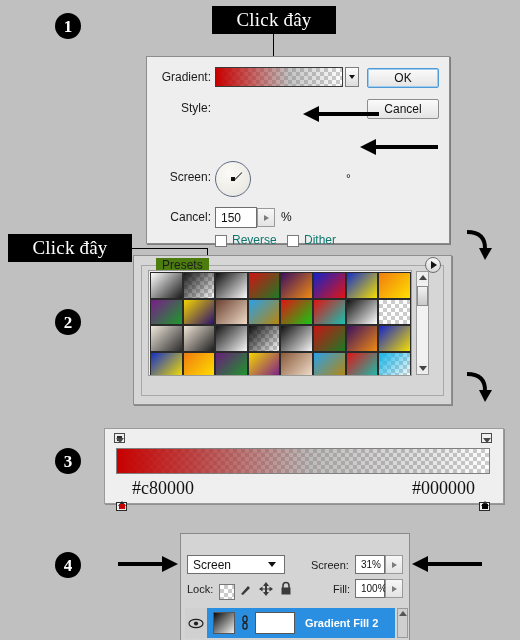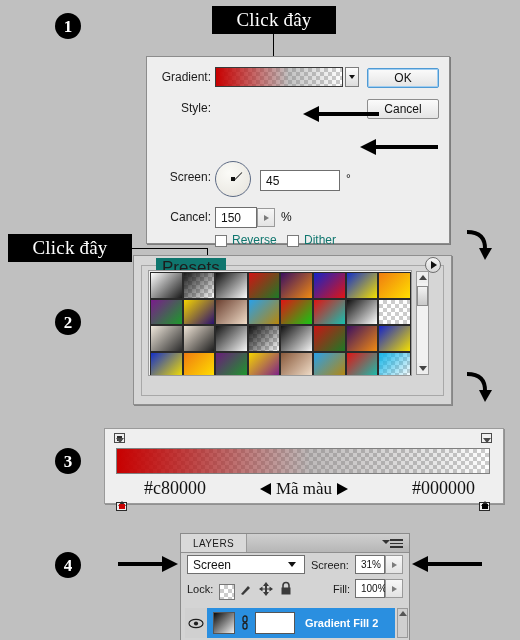--- a/index.html
+++ b/index.html
@@ -141,22 +141,22 @@
   .presets{
     position:absolute;left:133px;top:255px;width:317px;height:148px;
     background:#d6d6d6;border:1px solid #8f8f8f;
     box-shadow:1px 1px 0 rgba(0,0,0,.3);
   }
   .group-box{
     position:absolute;left:7px;top:9px;right:7px;bottom:8px;
     border:1px solid #a8a8a8;
   }
   .group-title{
-    position:absolute;left:14px;top:-8px;background:#0f766e;
-    padding:0 6px;font-size:17px;color:#1d1d1d;
+    position:absolute;left:14px;top:-8px;background:#4d7c0f;
+    padding:0 6px;font-size:12px;color:#1d1d1d;
   }
   .round-btn{
     position:absolute;right:10px;top:1px;width:16px;height:16px;border-radius:50%;
     background:linear-gradient(#f6f6f6,#d8d8d8);border:1px solid #6e6e6e;
     box-sizing:border-box;display:flex;align-items:center;justify-content:center;
   }
   .round-btn i{width:0;height:0;border-top:4px solid transparent;border-bottom:4px solid transparent;border-left:6px solid #111;margin-left:2px;}
   .swatch-area{
     position:absolute;left:14px;top:14px;width:264px;height:106px;
     background:#f0f0f0;border:1px solid #9b9b9b;box-sizing:border-box;
@@ -317,23 +317,20 @@
       <i class="caret"></i>
     </div>
 
   <div class="dlg-label abs" style="left:8px;top:44px;width:56px;">Style:</div>
 
   <div class="dlg-label abs" style="left:8px;top:113px;width:56px;">Screen:</div>
   <div class="dial">
     <div class="needle"></div>
     <div class="hub"></div>
   </div>
-  <div class="textbox" style="left:113px;top:113px;width:80px;height:21px;">
-      <span>45</span>
-    </div>
   <div class="deg" style="left:199px;top:115px;">°</div>
 
   <div class="dlg-label abs" style="left:8px;top:153px;width:56px;">Cancel:</div>
   <div class="textbox" style="left:68px;top:150px;width:42px;height:21px;">
       <span>150</span>
     </div>
   <div class="spin" style="left:110px;top:151px;">
       <i></i>
     </div>
   <div class="deg" style="left:134px;top:153px;">%</div>
@@ -455,44 +452,28 @@
         <b style="background:#c80000;"></b>
       </span>
   </div>
   <div class="stop-bot" style="left:374px;">
     <span class="tip"></span>
     <span class="sq">
         <b style="background:#000000;"></b>
       </span>
   </div>
 
-  <div class="hexlbl" style="left:39px;text-align:right;">#c80000</div>
-  <div class="macau">
-    <span class="tri-l"></span>
-    <span>Mã màu</span>
-    <span class="tri-r"></span>
-  </div>
+  <div class="hexlbl" style="left:27px;text-align:right;">#c80000</div>
   <div class="hexlbl" style="right:28px;">#000000</div>
 </div>
 
 <div class="layers">
-  <div class="lp-tabbar">
-    <div class="lp-tab">
-        <span>LAYERS</span>
-      </div>
-    <div class="lp-menu">
-      <span></span>
-        <span></span>
-        <span></span>
-      <i class="tri"></i>
-    </div>
-  </div>
 
   <div class="lp-row" style="top:20px;">
-    <div class="combo" style="left:6px;top:1px;width:118px;height:19px;">
+    <div class="combo" style="left:6px;top:1px;width:98px;height:19px;">
       <span>Screen</span>
       <i class="caret"></i>
     </div>
     <span class="mini-lbl abs" style="left:130px;top:5px;">Screen:</span>
     <div class="textbox" style="left:174px;top:1px;width:30px;height:19px;font-size:10px;">
         <span>31%</span>
       </div>
     <div class="spin" style="left:204px;top:1px;height:19px;">
         <i></i>
       </div>

